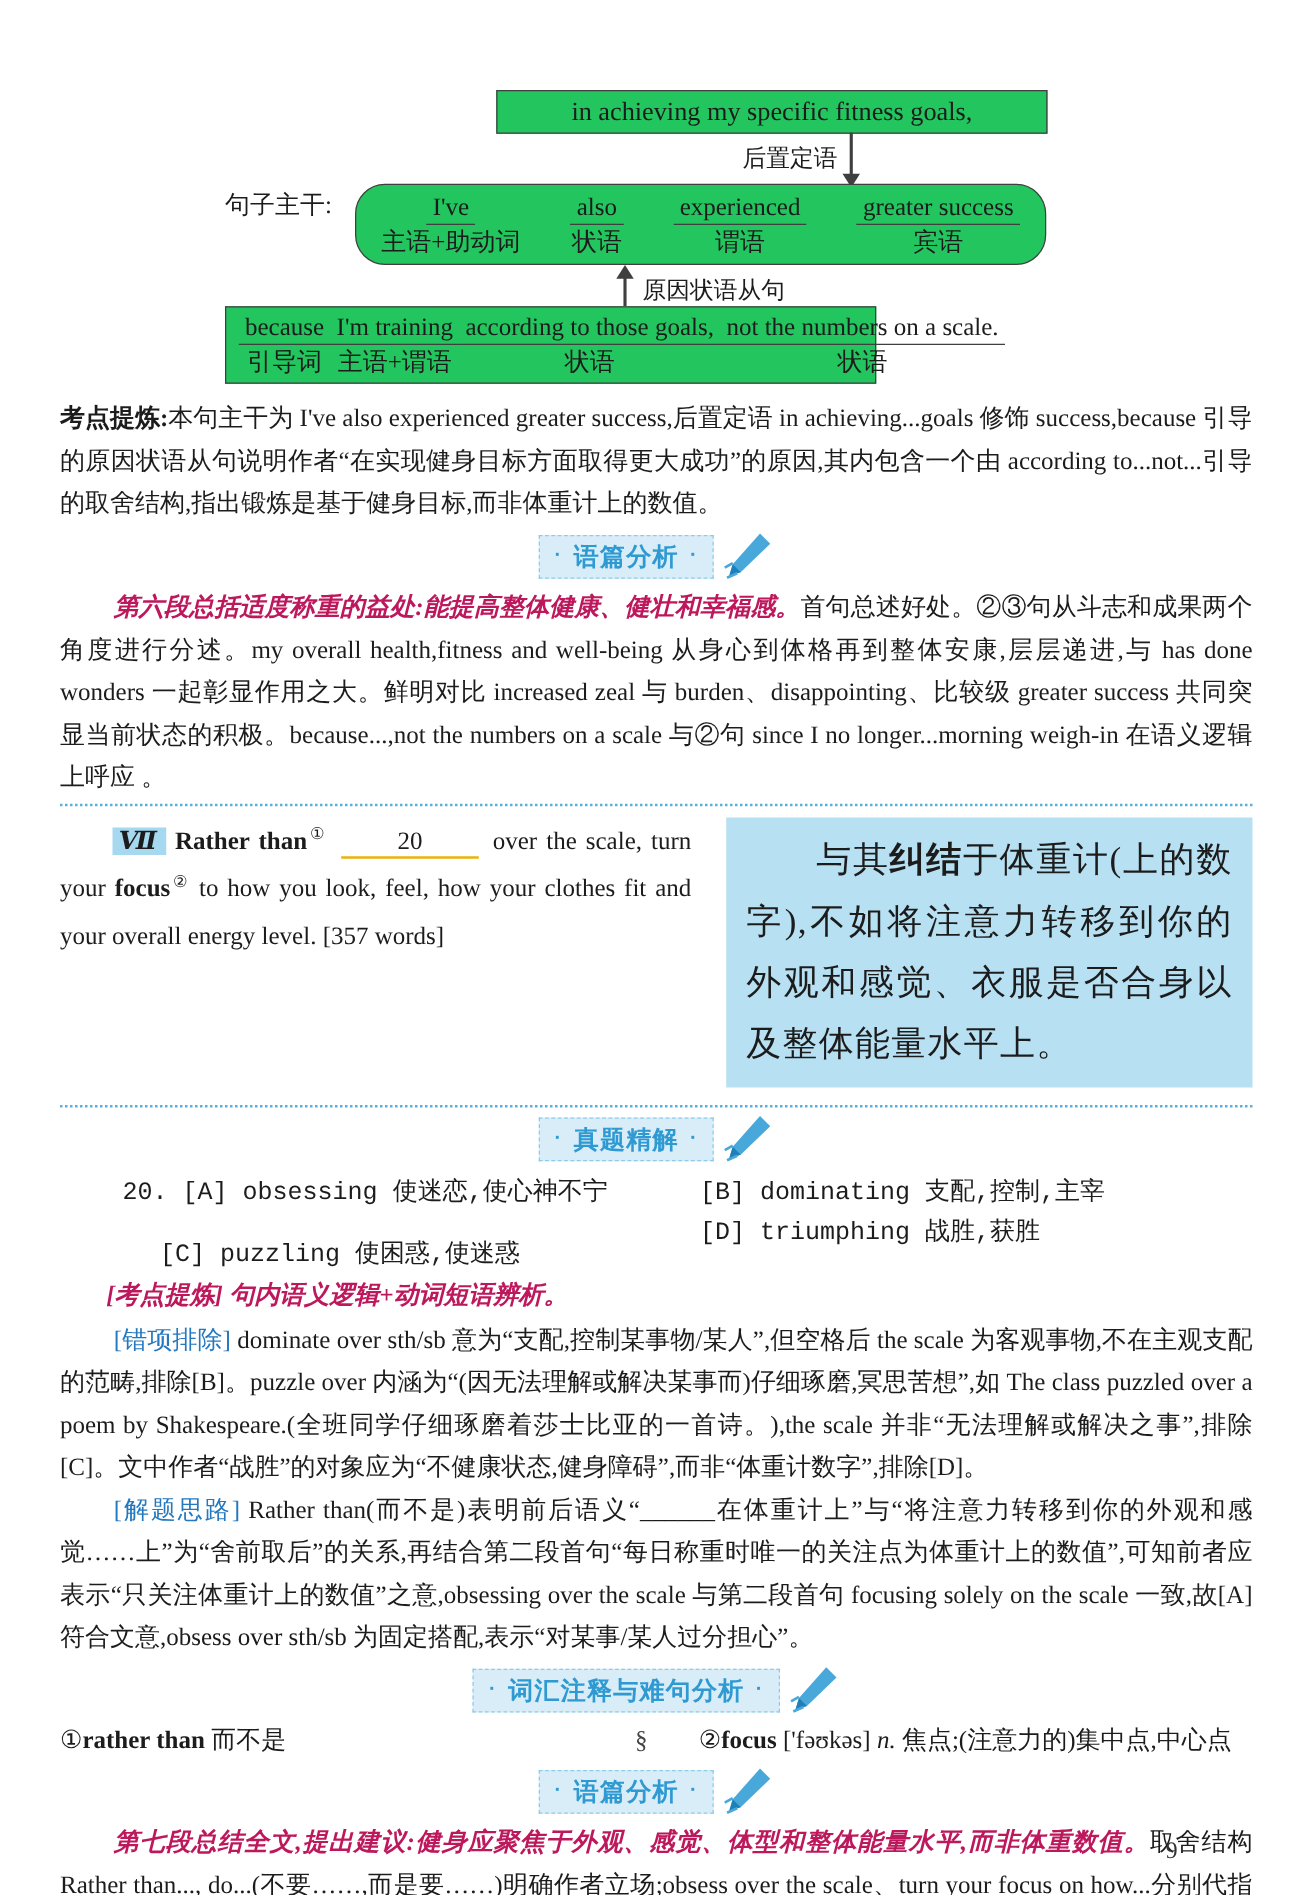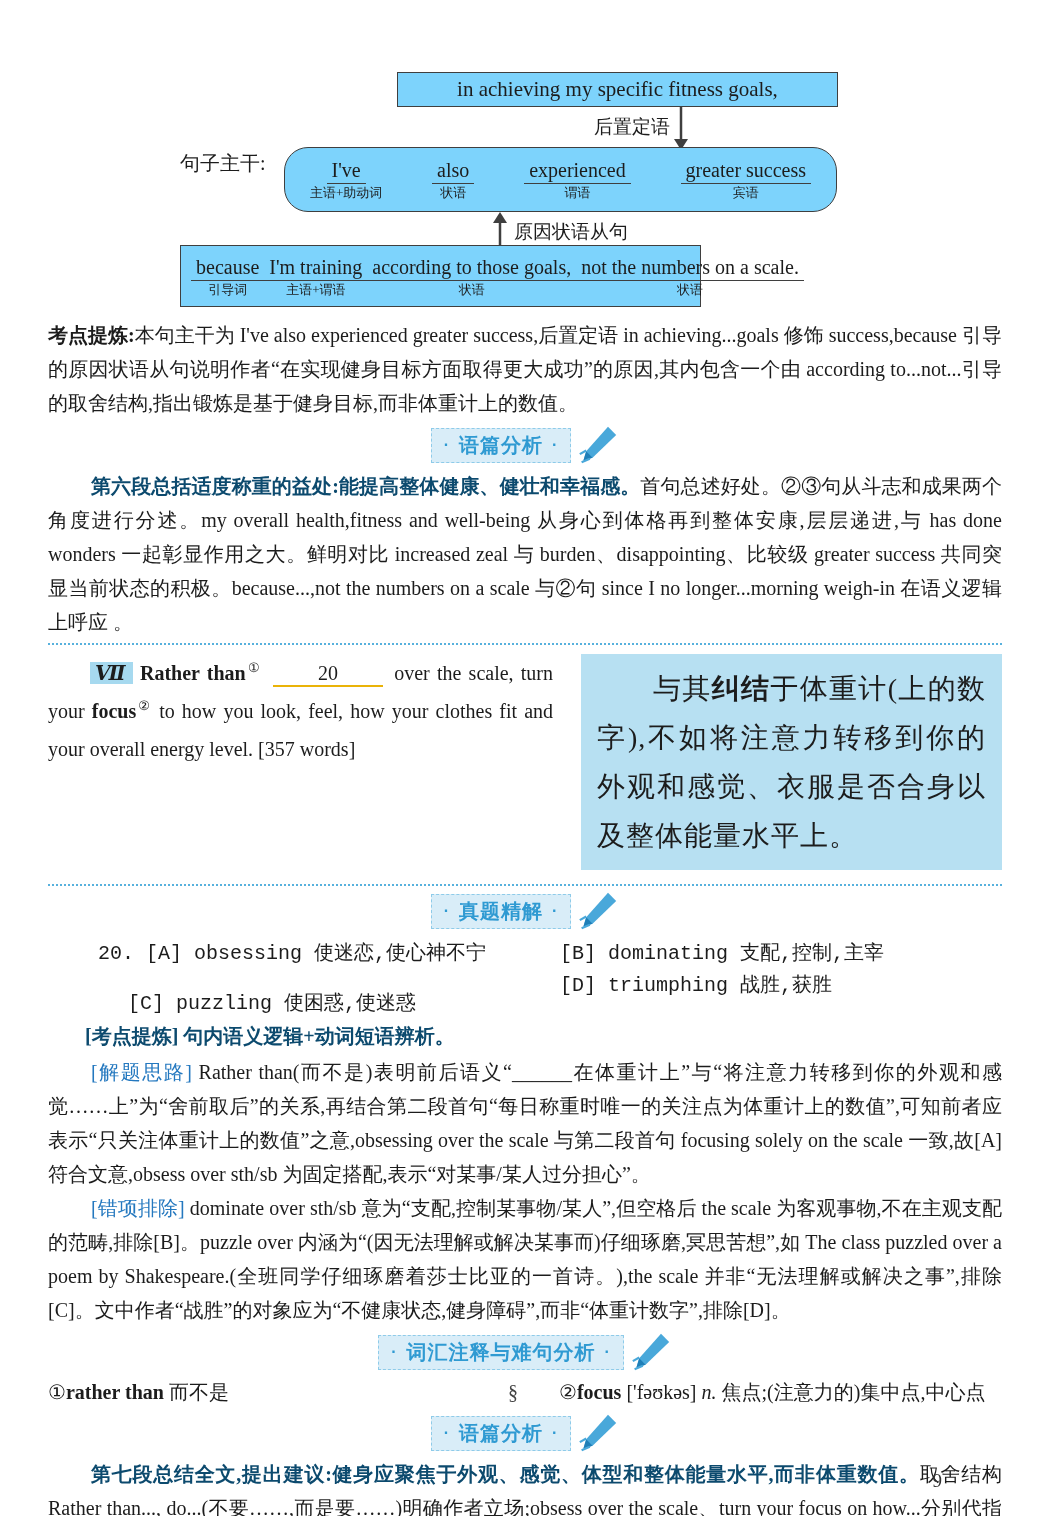--- a/index.html
+++ b/index.html
@@ -9,42 +9,42 @@
     font-family: "Liberation Serif", "DejaVu Serif", serif;
     color: #1c1c1c; overflow: hidden; position: relative;
   }
   .page { position: relative; width: 1044px; height: 1516px; }
 
   
   .diagram { position: relative; height: 312px; font-size: 20px; }
   .dbox {
     position: absolute; border: 1.5px solid #3f3f3f;
     display: flex; align-items: center; justify-content: center;
-    background: #7dd3fc;
+    background: #22c55e;
     text-align: center;
   }
   .dbox-top { left: 397px; top: 72px; width: 441px; height: 35px; font-size: 21px; }
   .dbox-main { left: 284px; top: 147px; width: 553px; height: 65px; justify-content: space-around; align-items: center; border-radius: 24px; }
   .dbox-clause { left: 180px; top: 245px; width: 521px; height: 62px; justify-content: space-between; padding: 0 10px; align-items: center; }
   .dlabel { position: absolute; font-size: 19px; white-space: nowrap; }
   .lbl-postattr { left: 594px; top: 114px; }
   .lbl-mainstem { left: 180px; top: 150px; font-size: 20px; }
   .lbl-clause  { left: 514px; top: 219px; }
   .arrow-svg { position: absolute; }
   .word-group { display: flex; flex-direction: column; align-items: center; line-height: 1.3; }
   .wg-word { border-bottom: 1.5px solid #3f3f3f; padding: 0 5px; white-space: nowrap; font-size: 20px; }
-  .wg-role { white-space: nowrap; font-size: 13px; padding-top: 1px; }
+  .wg-role { white-space: nowrap; font-size: 20px; padding-top: 1px; }
 
   
   .content { padding: 0 42px 0 48px; }
   .para { font-size: 20px; line-height: 1.7; text-align: justify; }
   .indent { text-indent: 2.15em; }
   .b { font-weight: bold; }
   .blue { color: #2478bf; }
-  .blue-b { color: #0c4a6e; font-weight: bold; }
+  .blue-b { color: #be185d; font-weight: bold; font-style: italic; }
   .annotation { margin-top: 6px; }
 
   
   .badge-row { display: flex; justify-content: center; align-items: center; margin: 5px 0 4px; }
   .badge {
     display: inline-flex; align-items: center; gap: 9px;
     background: #d9edf8; border: 1.5px dashed #8ecbe9;
     color: #2f9ad2; font-weight: bold; font-size: 20px;
     padding: 3px 12px; letter-spacing: 1px;
     font-family: "Liberation Sans", "DejaVu Sans", sans-serif;
@@ -194,23 +194,23 @@
 
     <div class="options-grid">
       <div><span>20.</span> <span>[A]</span> <span>obsessing</span> <span>使迷恋,使心神不宁</span></div>
       <div><span>[B]</span> <span>dominating</span> <span>支配,控制,主宰</span></div>
       <div class="opt-indent"><span>[C]</span> <span>puzzling</span> <span>使困惑,使迷惑</span></div>
       <div><span>[D]</span> <span>triumphing</span> <span>战胜,获胜</span></div>
     </div>
 
     <p class="para kaodian"><span class="blue-b">[考点提炼]</span> <span class="blue-b">句内语义逻辑+动词短语辨析。</span></p>
 
+    <p class="para indent"><span class="blue">[错项排除]</span> <span>dominate over sth/sb 意为“支配,控制某事物/某人”,但空格后 the scale 为客观事物,不在主观支配的范畴,排除[B]。puzzle over 内涵为“(因无法理解或解决某事而)仔细琢磨,冥思苦想”,如 The class puzzled over a poem by Shakespeare.(全班同学仔细琢磨着莎士比亚的一首诗。),the scale 并非“无法理解或解决之事”,排除[C]。文中作者“战胜”的对象应为“不健康状态,健身障碍”,而非“体重计数字”,排除[D]。</span></p>
+
     <p class="para indent"><span class="blue">[解题思路]</span> <span>Rather than(而不是)表明前后语义“______在体重计上”与“将注意力转移到你的外观和感觉……上”为“舍前取后”的关系,再结合第二段首句“每日称重时唯一的关注点为体重计上的数值”,可知前者应表示“只关注体重计上的数值”之意,obsessing over the scale 与第二段首句 focusing solely on the scale 一致,故[A]符合文意,obsess over sth/sb 为固定搭配,表示“对某事/某人过分担心”。</span></p>
-
-    <p class="para indent"><span class="blue">[错项排除]</span> <span>dominate over sth/sb 意为“支配,控制某事物/某人”,但空格后 the scale 为客观事物,不在主观支配的范畴,排除[B]。puzzle over 内涵为“(因无法理解或解决某事而)仔细琢磨,冥思苦想”,如 The class puzzled over a poem by Shakespeare.(全班同学仔细琢磨着莎士比亚的一首诗。),the scale 并非“无法理解或解决之事”,排除[C]。文中作者“战胜”的对象应为“不健康状态,健身障碍”,而非“体重计数字”,排除[D]。</span></p>
 
     <div class="badge-row">
       <span class="badge">
           <span class="dot">·</span>
           <span>词汇注释与难句分析</span>
           <span class="dot">·</span>
         </span>
       <svg class="pen" viewBox="0 0 44 44">
         <path d="M33 2 L42 11 L16 36 L6 39 L9 29 Z" fill="#49a8da"></path>
         <path d="M16 36 L9 29 L6 39 Z" fill="#1f7fb8"></path>

